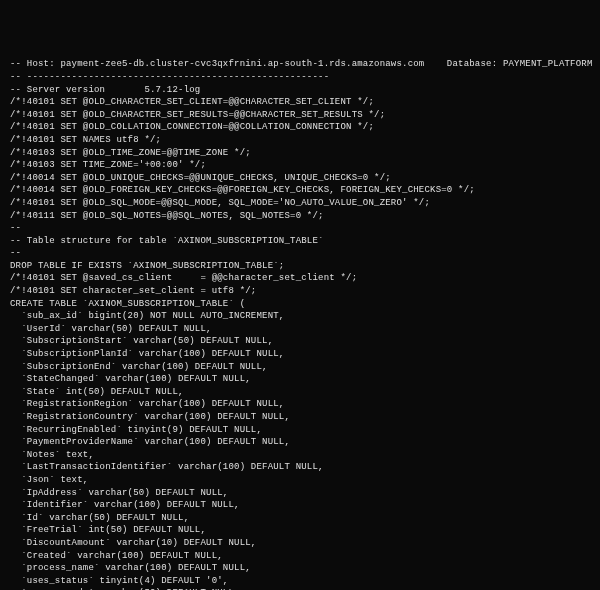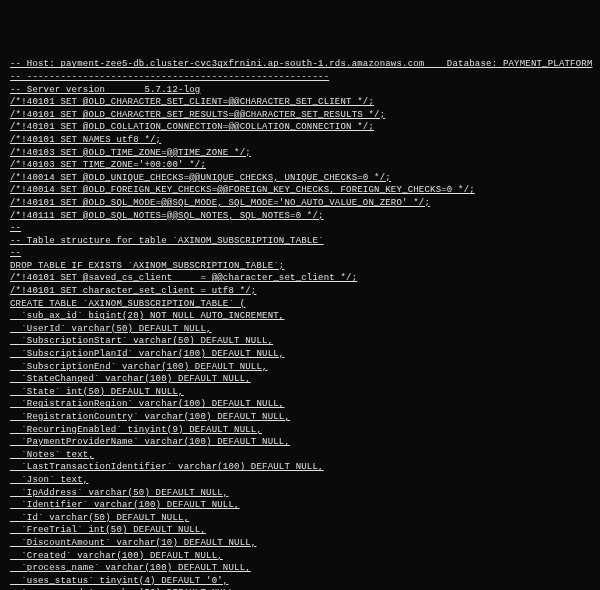--- a/index.html
+++ b/index.html
@@ -9,21 +9,21 @@
       font-family: "Menlo", "Consolas", "Courier New", monospace;
       font-size: 9px;
       line-height: 1.4;
       padding: 8px 10px;
       width: 600px;
       height: 590px;
       overflow: hidden;
       white-space: pre;
       letter-spacing: 0.2px;
     }
-    .line { display: block; text-decoration: underline; }
+    .line { display: block; }
   </style>
 </head>
 <body>
 
 
 
 <div id="terminal"><span class="line">-- Host: payment-zee5-db.cluster-cvc3qxfrnini.ap-south-1.rds.amazonaws.com    Database: PAYMENT_PLATFORM</span><span class="line">-- ------------------------------------------------------</span><span class="line">-- Server version       5.7.12-log</span><span class="line"></span><span class="line">/*!40101 SET @OLD_CHARACTER_SET_CLIENT=@@CHARACTER_SET_CLIENT */;</span><span class="line">/*!40101 SET @OLD_CHARACTER_SET_RESULTS=@@CHARACTER_SET_RESULTS */;</span><span class="line">/*!40101 SET @OLD_COLLATION_CONNECTION=@@COLLATION_CONNECTION */;</span><span class="line">/*!40101 SET NAMES utf8 */;</span><span class="line">/*!40103 SET @OLD_TIME_ZONE=@@TIME_ZONE */;</span><span class="line">/*!40103 SET TIME_ZONE='+00:00' */;</span><span class="line">/*!40014 SET @OLD_UNIQUE_CHECKS=@@UNIQUE_CHECKS, UNIQUE_CHECKS=0 */;</span><span class="line">/*!40014 SET @OLD_FOREIGN_KEY_CHECKS=@@FOREIGN_KEY_CHECKS, FOREIGN_KEY_CHECKS=0 */;</span><span class="line">/*!40101 SET @OLD_SQL_MODE=@@SQL_MODE, SQL_MODE='NO_AUTO_VALUE_ON_ZERO' */;</span><span class="line">/*!40111 SET @OLD_SQL_NOTES=@@SQL_NOTES, SQL_NOTES=0 */;</span><span class="line"></span><span class="line">--</span><span class="line">-- Table structure for table `AXINOM_SUBSCRIPTION_TABLE`</span><span class="line">--</span><span class="line"></span><span class="line">DROP TABLE IF EXISTS `AXINOM_SUBSCRIPTION_TABLE`;</span><span class="line">/*!40101 SET @saved_cs_client     = @@character_set_client */;</span><span class="line">/*!40101 SET character_set_client = utf8 */;</span><span class="line">CREATE TABLE `AXINOM_SUBSCRIPTION_TABLE` (</span><span class="line">  `sub_ax_id` bigint(20) NOT NULL AUTO_INCREMENT,</span><span class="line">  `UserId` varchar(50) DEFAULT NULL,</span><span class="line">  `SubscriptionStart` varchar(50) DEFAULT NULL,</span><span class="line">  `SubscriptionPlanId` varchar(100) DEFAULT NULL,</span><span class="line">  `SubscriptionEnd` varchar(100) DEFAULT NULL,</span><span class="line">  `StateChanged` varchar(100) DEFAULT NULL,</span><span class="line">  `State` int(50) DEFAULT NULL,</span><span class="line">  `RegistrationRegion` varchar(100) DEFAULT NULL,</span><span class="line">  `RegistrationCountry` varchar(100) DEFAULT NULL,</span><span class="line">  `RecurringEnabled` tinyint(9) DEFAULT NULL,</span><span class="line">  `PaymentProviderName` varchar(100) DEFAULT NULL,</span><span class="line">  `Notes` text,</span><span class="line">  `LastTransactionIdentifier` varchar(100) DEFAULT NULL,</span><span class="line">  `Json` text,</span><span class="line">  `IpAddress` varchar(50) DEFAULT NULL,</span><span class="line">  `Identifier` varchar(100) DEFAULT NULL,</span><span class="line">  `Id` varchar(50) DEFAULT NULL,</span><span class="line">  `FreeTrial` int(50) DEFAULT NULL,</span><span class="line">  `DiscountAmount` varchar(10) DEFAULT NULL,</span><span class="line">  `Created` varchar(100) DEFAULT NULL,</span><span class="line">  `process_name` varchar(100) DEFAULT NULL,</span><span class="line">  `uses_status` tinyint(4) DEFAULT '0',</span><span class="line">  `coupon_code` varchar(50) DEFAULT NULL,</span></div>
 
 
 

